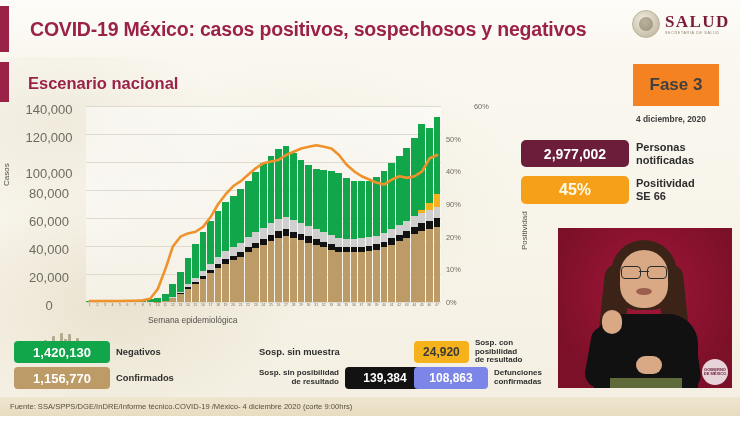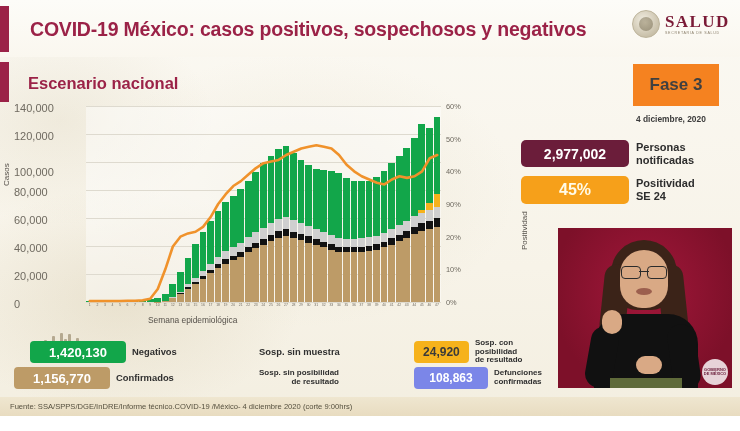--- a/index.html
+++ b/index.html
@@ -56,22 +56,22 @@
   }
 
   
   #chart{position:absolute;left:8px;top:100px;width:520px;height:230px;}
   #plot{
     position:absolute;left:78px;top:6px;width:355px;height:196px;
     background:rgba(255,255,255,.45);
   }
   .gridline{position:absolute;left:0;width:100%;height:1px;background:#dedacf;}
   .ylab{
-    position:absolute;right:444px;width:70px;text-align:left;
-    font-size:11px;color:#6f6a60;transform:translateY(-4px);
+    position:absolute;right:444px;width:70px;text-align:center;
+    font-size:13px;color:#6f6a60;transform:translateY(-4px);
   }
   .ylab2{
     position:absolute;left:438px;width:40px;text-align:left;
     font-size:7.4px;color:#6f6a60;transform:translateY(-4px);
   }
   #ytitle{
     position:absolute;left:-6px;top:86px;font-size:8px;color:#55504a;
     transform:rotate(-90deg);transform-origin:left top;white-space:nowrap;
   }
   #y2title{
@@ -202,21 +202,21 @@
         <div class="ylab" style="top: 34px;">120,000</div>
         <div class="ylab" style="top: 6px;">140,000</div>
       </div>
     <div id="y2labels">
         <div class="ylab2" style="top: 202px;">0%</div>
         <div class="ylab2" style="top: 169.333px;">10%</div>
         <div class="ylab2" style="top: 136.667px;">20%</div>
         <div class="ylab2" style="top: 104px;">90%</div>
         <div class="ylab2" style="top: 71.3333px;">40%</div>
         <div class="ylab2" style="top: 38.6667px;">50%</div>
-        <div class="ylab2" style="top: 6px;">60%</div>
+        <div class="ylab2" style="top: 6px; margin-left: 28px;">60%</div>
       </div>
     <div id="plot">
       <div id="grid">
           <div class="gridline" style="top: 196px;"></div>
           <div class="gridline" style="top: 168px;"></div>
           <div class="gridline" style="top: 140px;"></div>
           <div class="gridline" style="top: 112px;"></div>
           <div class="gridline" style="top: 84px;"></div>
           <div class="gridline" style="top: 56px;"></div>
           <div class="gridline" style="top: 28px;"></div>
@@ -546,21 +546,21 @@
     <div class="rlab">
       <div>Personas</div>
       <div>notificadas</div>
     </div>
   </div>
 
   <div class="rbox" id="r2">
     <div class="rpill">45%</div>
     <div class="rlab">
       <div>Positividad</div>
-      <div>SE 24</div>
+      <div>SE 66</div>
     </div>
   </div>
 
   <div id="video">
     <div id="vid-bg"></div>
     <div class="vfig" id="v-hair"></div>
     <div class="vfig" id="v-hair2"></div>
     <div class="vfig" id="v-hair3"></div>
     <div class="vfig" id="v-face"></div>
     <div class="vfig" id="v-glass">
@@ -587,21 +587,21 @@
       <i style="height: 20px;"></i>
       <i style="height: 14px;"></i>
       <i style="height: 19px;"></i>
       <i style="height: 11px;"></i>
       <i style="height: 15px;"></i>
       <i style="height: 9px;"></i>
       <i style="height: 12px;"></i>
     </div>
 
   <div id="stats">
-      <div class="srow" style="left: 16px; top: 0px;">
+      <div class="srow" style="left: 0px; top: 0px;">
         <div class="sbox" style="background: rgb(18, 166, 74); color: rgb(255, 255, 255); width: 96px; font-size: 13px;">1,420,130</div>
         <div class="slabel">
           <div>Negativos</div>
         </div>
       </div>
       <div class="srow" style="left: 0px; top: 26px;">
         <div class="sbox" style="background: rgb(189, 155, 103); color: rgb(255, 255, 255); width: 96px; font-size: 13px;">1,156,770</div>
         <div class="slabel">
           <div>Confirmados</div>
         </div>
@@ -609,20 +609,21 @@
       <div class="srow" style="left: 245px; top: 0px;">
         <div class="slabel" style="margin: 0px 6px 0px 0px; text-align: right;">
           <div>Sosp. sin muestra</div>
         </div>
       </div>
       <div class="srow" style="left: 245px; top: 26px;">
         <div class="slabel small" style="margin: 0px 6px 0px 0px; text-align: right;">
           <div>Sosp. sin posibilidad</div>
           <div>de resultado</div>
         </div>
+        <div class="sbox" style="background: rgb(18, 18, 18); color: rgb(255, 255, 255); width: 80px; font-size: 12px;">139,384</div>
       </div>
       <div class="srow" style="left: 400px; top: 0px;">
         <div class="sbox" style="background: rgb(246, 178, 27); color: rgb(58, 58, 58); width: 74px; font-size: 12px;">24,920</div>
         <div class="slabel small">
           <div>Sosp. con posibilidad</div>
           <div>de resultado</div>
         </div>
       </div>
       <div class="srow" style="left: 400px; top: 26px;">
         <div class="sbox" style="background: rgb(123, 134, 232); color: rgb(255, 255, 255); width: 74px; font-size: 12px;">108,863</div>

